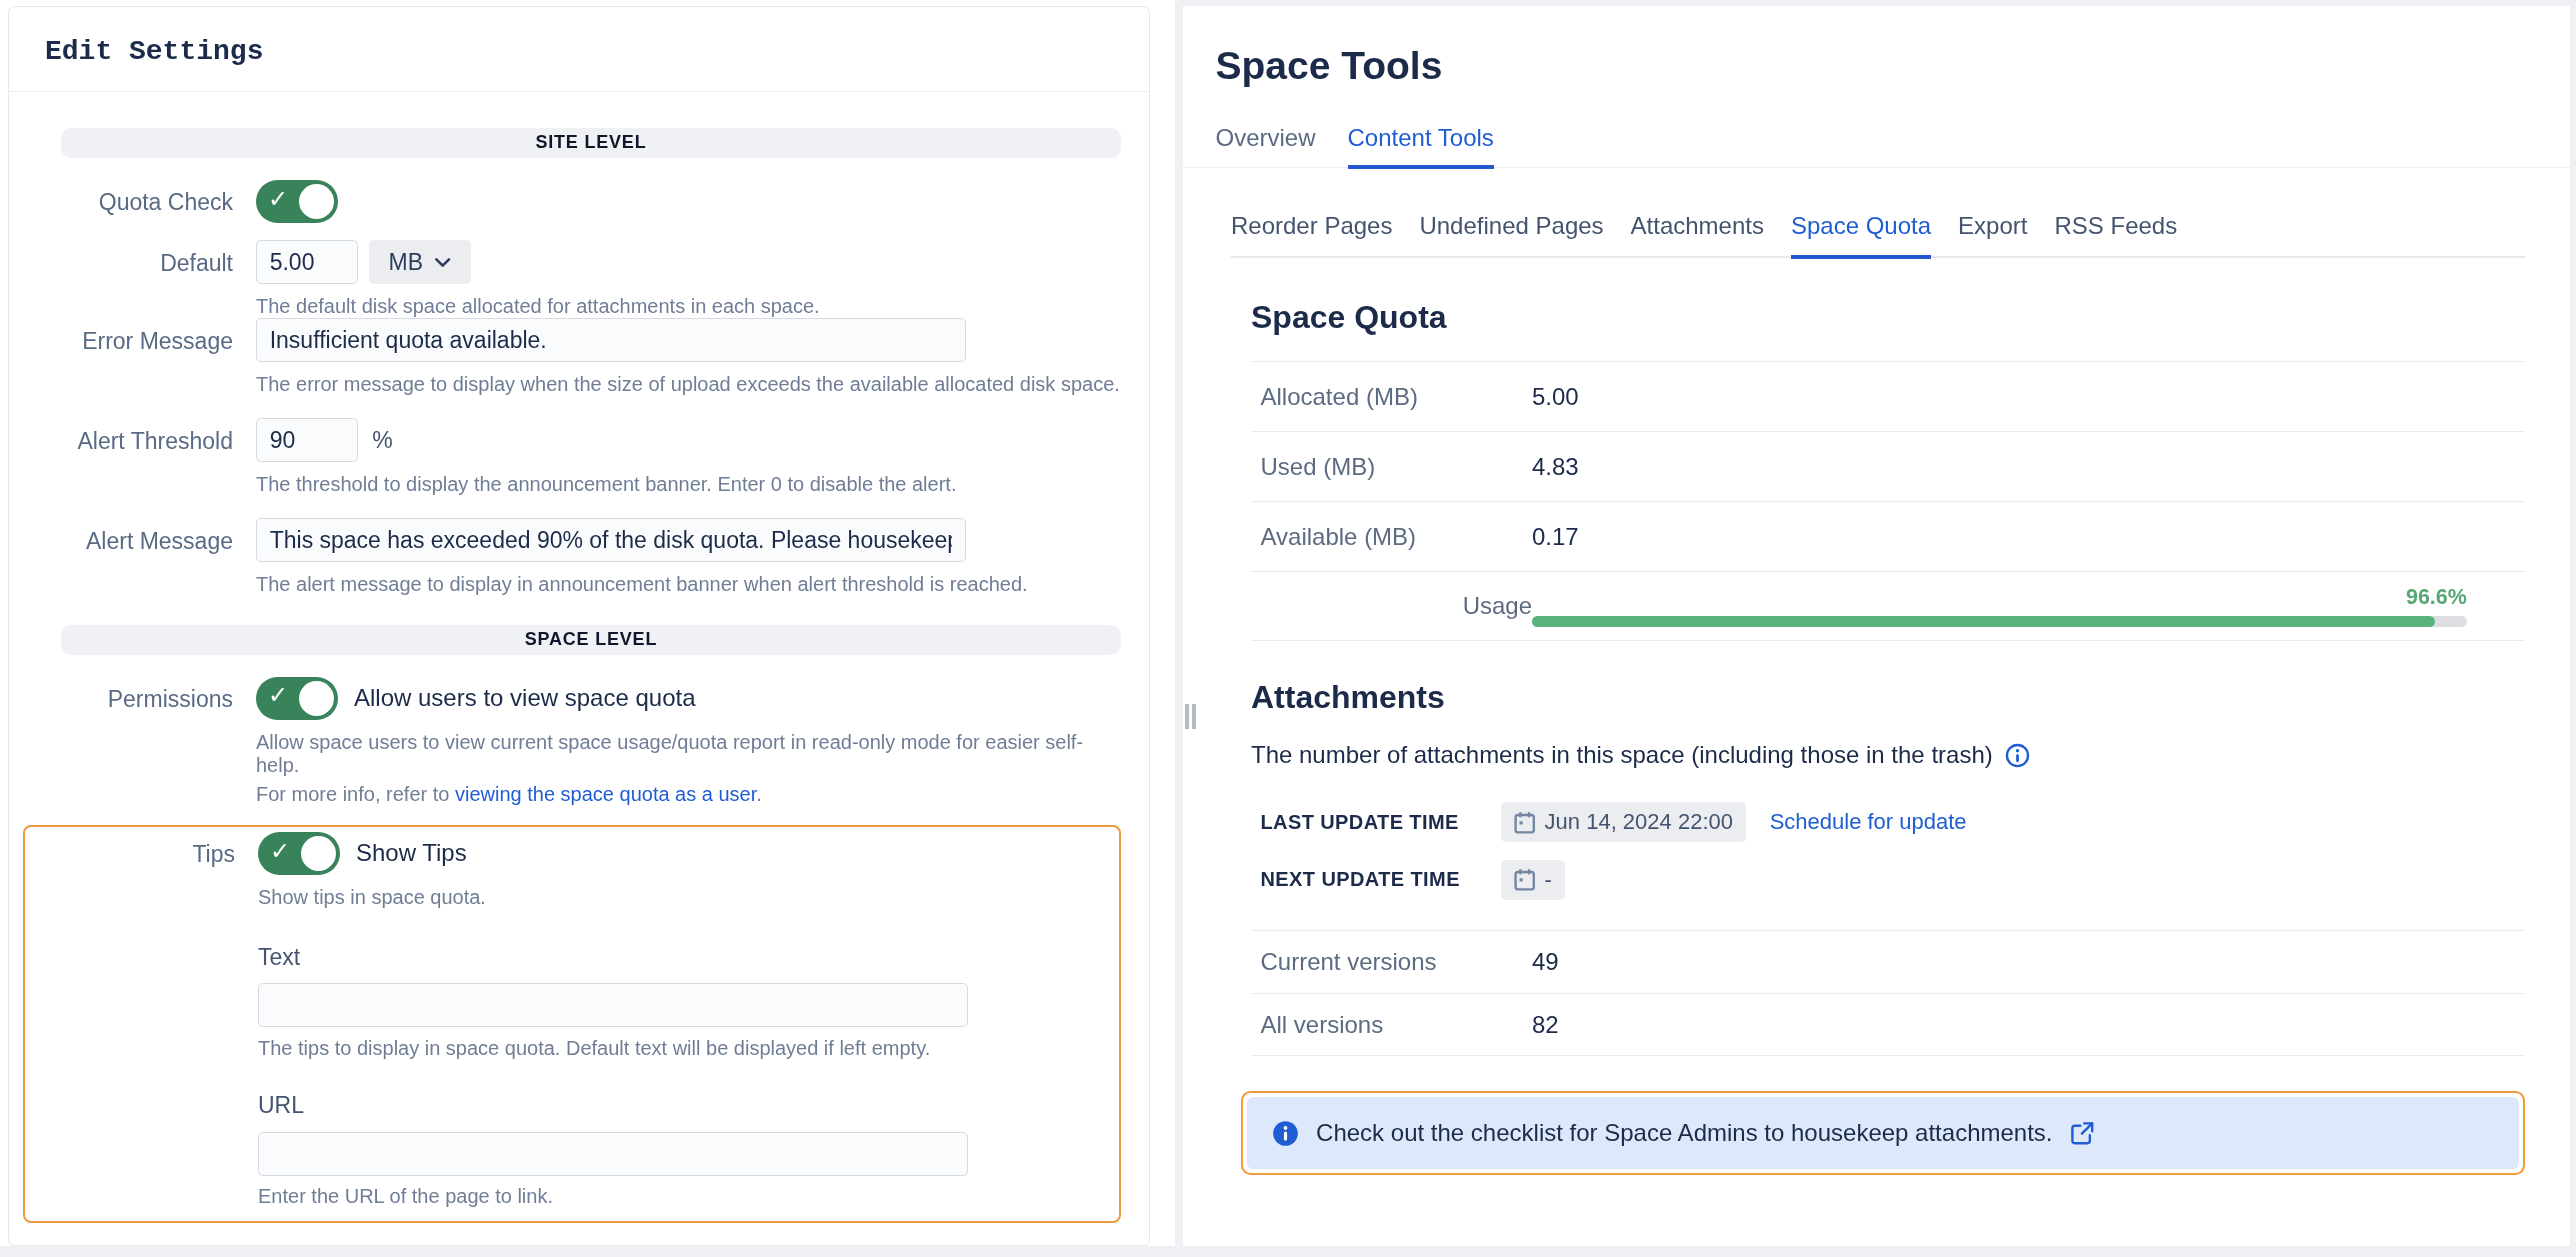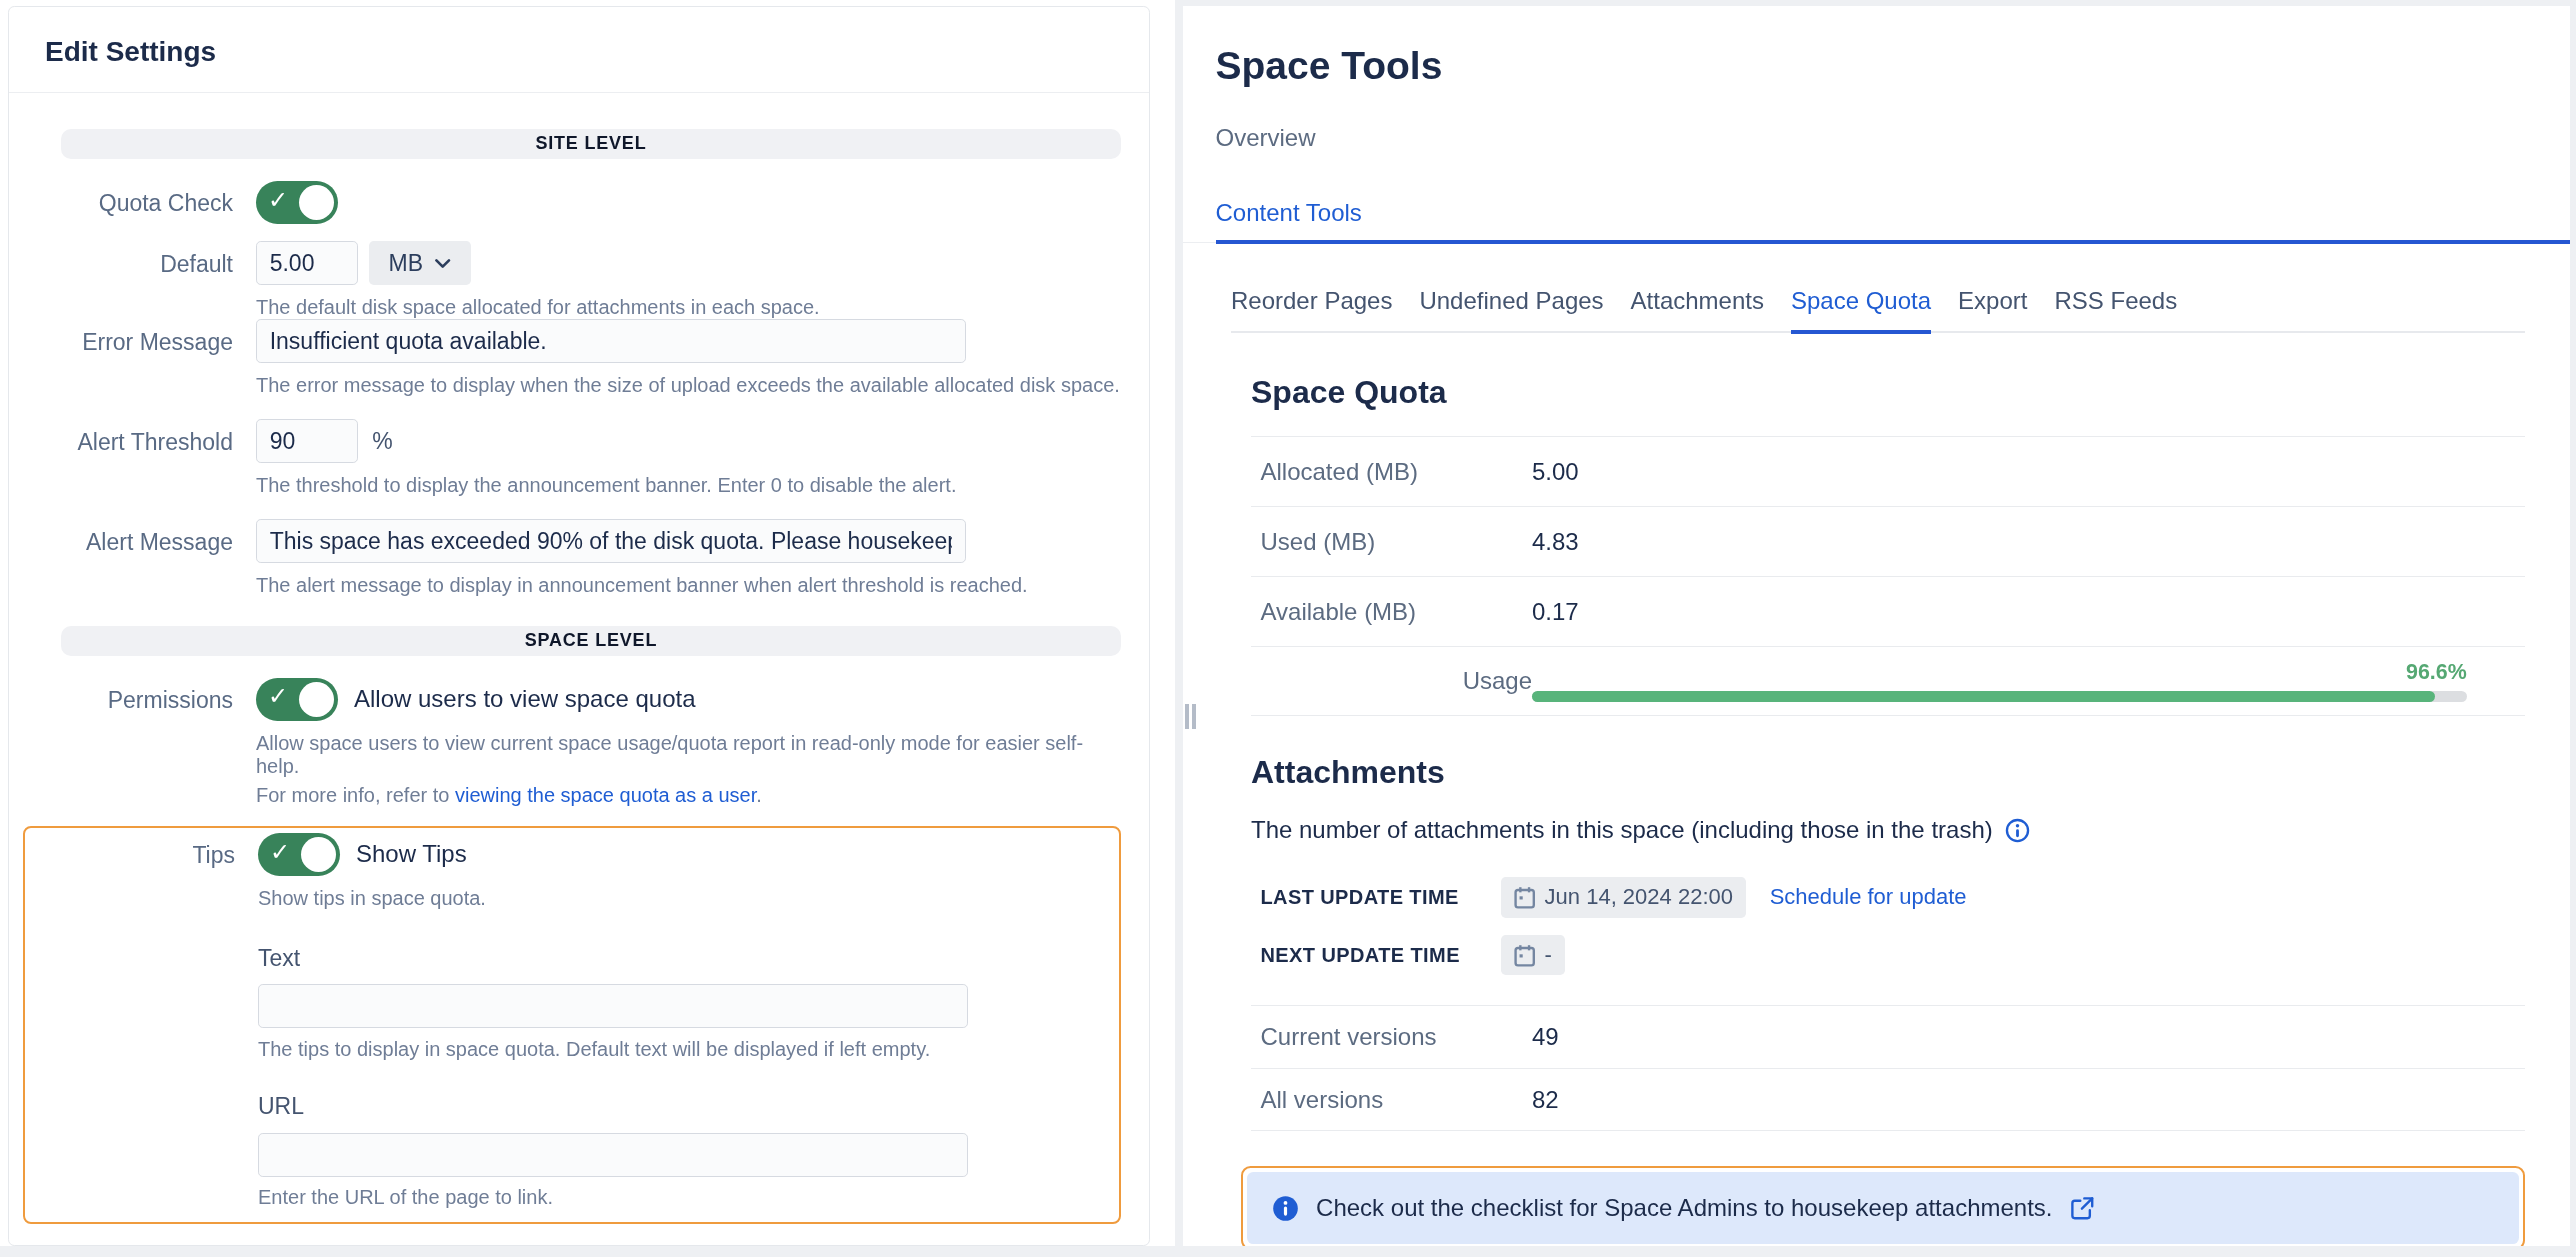--- a/index.html
+++ b/index.html
@@ -11,21 +11,21 @@
   }
   .page { display:flex; width:2576px; height:1257px; align-items:flex-start; }
 
   
   .left-area { width:1175px; height:1246px; background:#ffffff; flex:0 0 auto; }
   .card {
     margin:6.3px 24.6px 0 8px; height:1240px;
     background:#fff; border:1.6px solid #e5e8ec; border-radius:6.3px;
     display:flex; flex-direction:column; overflow:hidden;
   }
-  .card-header { padding:28.5px 36px 24px; border-bottom:1.6px solid #eceef1; }
+  .card-header { padding:28.5px 36px 24px; border-bottom:1.6px solid #eceef1;font-family:Liberation Mono, monospace; }
   .card-title { font-size:28px; font-weight:700; color:#1c2b4a; }
   .card-body { flex:1; padding:36px 28.5px 24px 52px; }
   .section-bar {
     height:30px; background:#f0f1f4; border-radius:10px;
     display:flex; align-items:center; justify-content:center;
     font-size:18px; font-weight:700; letter-spacing:0.8px; color:#0f172a;
   }
   .form-row { display:flex; }
   .row-label {
     width:172px; text-align:right; flex:0 0 auto;
@@ -70,21 +70,21 @@
   .splitter { width:8px; height:1257px; background:#eef0f3; position:relative; flex:0 0 auto; }
   .split-handle {
     position:absolute; left:10.3px; top:704px; height:25px; width:11px;
     border-left:4px solid #b4bcc8; border-right:4px solid #b4bcc8; cursor:col-resize;
   }
 
   
   .right-area { flex:1; margin:6.3px 6.3px 0 0; height:1240px; background:#fff;
     display:flex; flex-direction:column; overflow:hidden; }
   .rp-title { font-size:39px; font-weight:700; color:#1c2b4a; padding:38px 0 0 32.5px; }
-  .rp-tabs { display:flex; gap:32px; padding:36px 0 0 32.5px; border-bottom:1.6px solid #eceef1;flex-direction:column; }
+  .rp-tabs { display:flex; gap:32px; padding:36px 0 0 32.5px; border-bottom:1.6px solid #eceef1; }
   .rp-tab { font-size:24px; color:#5c6b81; padding-bottom:12.7px;
     border-bottom:4px solid transparent; margin-bottom:-1.6px; cursor:pointer; }
   .rp-tab.active { color:#1f5dd3; border-bottom-color:#2557d2; }
 
   .rp-content { padding:44px 45px 0 48px; }
   .subtabs { display:flex; gap:27px; border-bottom:2.4px solid #e7e9ed; }
   .subtab { font-size:24px; color:#44546f; padding-bottom:14.3px;
     border-bottom:4px solid transparent; margin-bottom:-2.4px; cursor:pointer; }
   .subtab.active { color:#1f5dd3; font-weight:500; border-bottom-color:#2557d2; }
 

